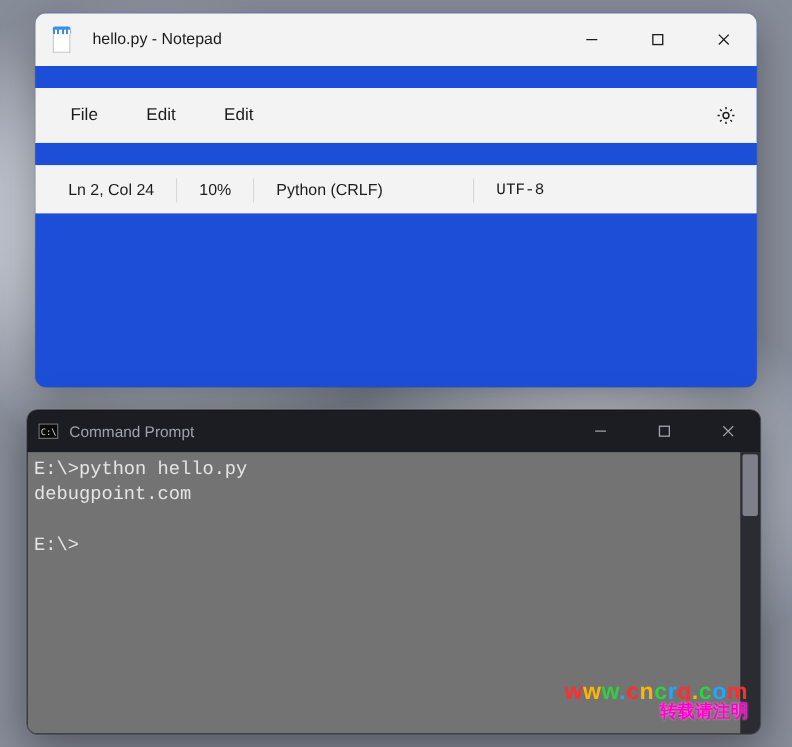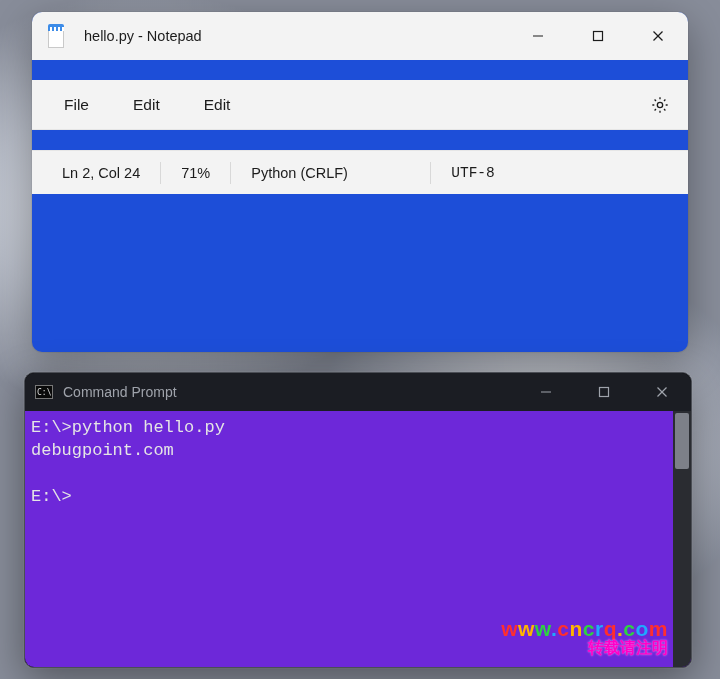--- a/index.html
+++ b/index.html
@@ -158,21 +158,21 @@
     display: flex; align-items: center; justify-content: flex-start;
     font-size: 8px; color: #ddd; padding-left: 1px;
     font-family: monospace;
   }
   .cmd-title { font-size: 14px; }
   .cmd-titlebar .win-controls .win-btn { color: #9fa3ab; width: 58px; }
 
   .cmd-body {
     flex: 1;
     position: relative;
-    background: #6d28d9;
+    background: #737373;
     padding: 6px 8px 6px 6px;
     font-family: Consolas, "Courier New", monospace;
     font-size: 17px;
     color: #e5e5e5;
     white-space: pre;
     line-height: 1.35;
   }
   .cmd-scrollbar {
     position: absolute;
     top: 0; right: 0;
@@ -183,21 +183,21 @@
     position: absolute;
     top: 2px; left: 2px; right: 2px;
     height: 56px;
     background: #7d8088;
     border-radius: 2px;
   }
 
   
   .watermark {
     position: absolute;
-    right: 52px; bottom: 22px;
+    right: 40px; bottom: 22px;
     text-align: right;
     font-family: Arial, sans-serif;
     line-height: 1.05;
     pointer-events: none;
     user-select: none;
   }
   .wm-url { font-size: 21px; font-weight: 600; letter-spacing: .5px; }
   .wm-url span:nth-child(1){color:#ff2e2e;}
   .wm-url span:nth-child(2){color:#ffb400;}
   .wm-url span:nth-child(3){color:#2fd142;}
@@ -251,21 +251,21 @@
       <svg width="20" height="20" viewBox="0 0 24 24" fill="none" stroke="#1c1c1c" stroke-width="1.6">
         <circle cx="12" cy="12" r="3.2"></circle>
         <path d="M12 2.8v2.4M12 18.8v2.4M21.2 12h-2.4M5.2 12H2.8M18.5 5.5l-1.7 1.7M7.2 16.8l-1.7 1.7M18.5 18.5l-1.7-1.7M7.2 7.2L5.5 5.5"></path>
       </svg>
     </div>
   </div>
 
 
   <div class="np-statusbar">
     <div class="np-status-cell pos">Ln 2, Col 24</div>
-    <div class="np-status-cell">71%</div>
+    <div class="np-status-cell">10%</div>
     <div class="np-status-cell" style="min-width:200px">Python (CRLF)</div>
     <div class="np-status-cell enc">UTF-8</div>
   </div>
 </div>
 
 <div class="cmd-window">
   <div class="cmd-titlebar">
     <div class="cmd-icon">C:\</div>
     <div class="cmd-title">Command Prompt</div>
     <div class="win-controls">

